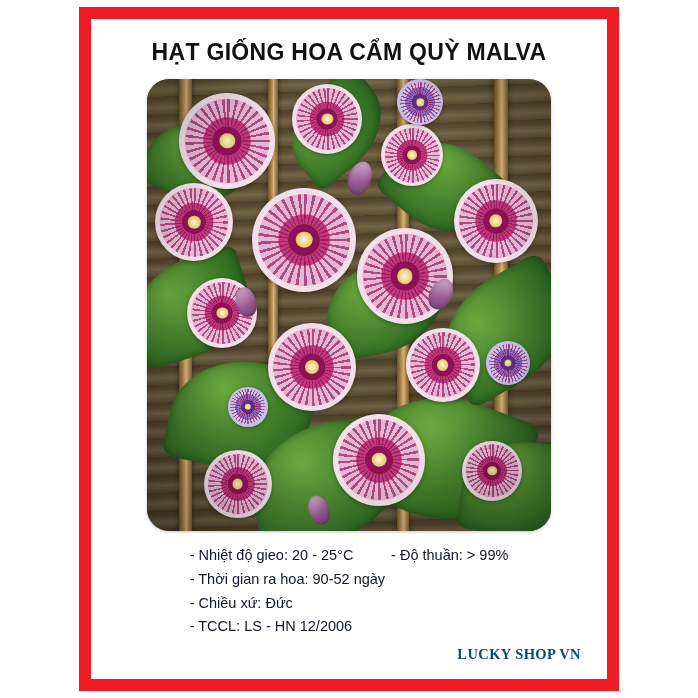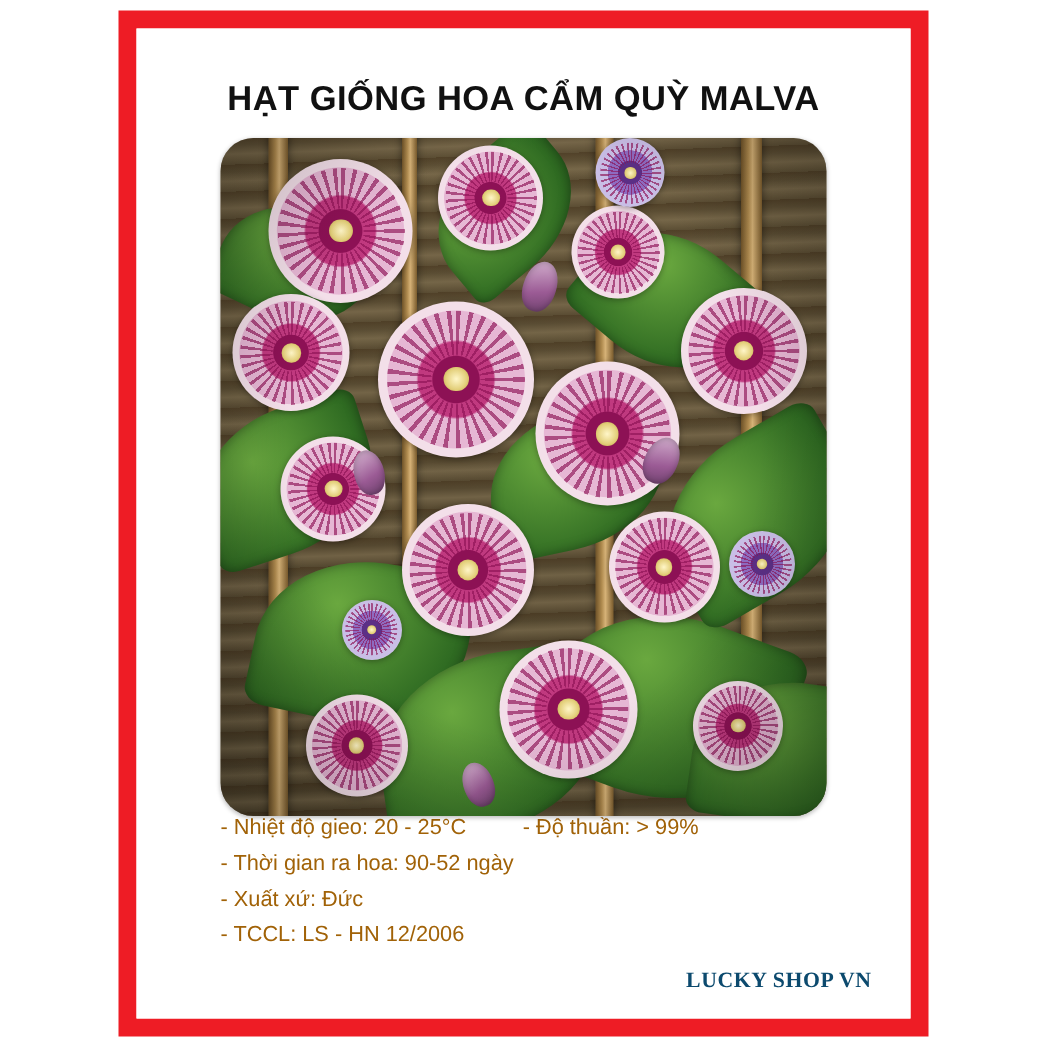--- a/index.html
+++ b/index.html
@@ -28,21 +28,21 @@
     left: 0;
     top: 0;
     right: 0;
     bottom: 0;
     background: #ffffff;
     display: flex;
     flex-direction: column;
     align-items: center;
   }
   .title {
-    margin-top: 34px;
+    margin-top: 21px;
     font-size: 23px;
     font-weight: bold;
     color: #111111;
     letter-spacing: 0.3px;
     text-align: center;
     line-height: 1.1;
     font-family: "Liberation Sans", sans-serif;
   }
   .photo-wrap {
     margin-top: 14px;
@@ -143,25 +143,26 @@
     box-shadow: inset 0 0 5px rgba(0,0,0,0.3);
   }
   .photo-shade {
     position: absolute;
     inset: 0;
     background: radial-gradient(ellipse at 50% 45%, rgba(0,0,0,0) 55%, rgba(0,0,0,0.28) 100%);
     pointer-events: none;
   }
 
   .info {
+    margin-top: 16px;
     width: 404px;
     display: flex;
-    justify-content: flex-start;
+    justify-content: center;
     font-size: 14.5px;
-    color: #a16207;
+    color: #0f172a;
   }
   .info .col {
     display: flex;
     flex-direction: column;
     gap: 6px;
   }
   .info .col.right {
     padding-left: 6px;
   }
   .info .line {
@@ -228,21 +229,21 @@
       <div class="bud" style="left:70%;top:44%;width:22px;height:32px;transform:rotate(26deg);"></div>
       <div class="bud" style="left:40%;top:92%;width:20px;height:30px;transform:rotate(-20deg);"></div>
 
       <div class="photo-shade"></div>
     </div>
 
     <div class="info">
       <div class="col left">
         <div class="line">- Nhiệt độ gieo: 20 - 25°C</div>
         <div class="line">- Thời gian ra hoa: 90-52 ngày</div>
-        <div class="line">- Xuất xứ: Đức</div>
+        <div class="line">- Chiều xứ: Đức</div>
         <div class="line">- TCCL: LS - HN 12/2006</div>
       </div>
       <div class="col right">
         <div class="line">- Độ thuần: &gt; 99%</div>
       </div>
     </div>
 
     <div class="brand">LUCKY SHOP VN</div>
   </div>
 </div>

